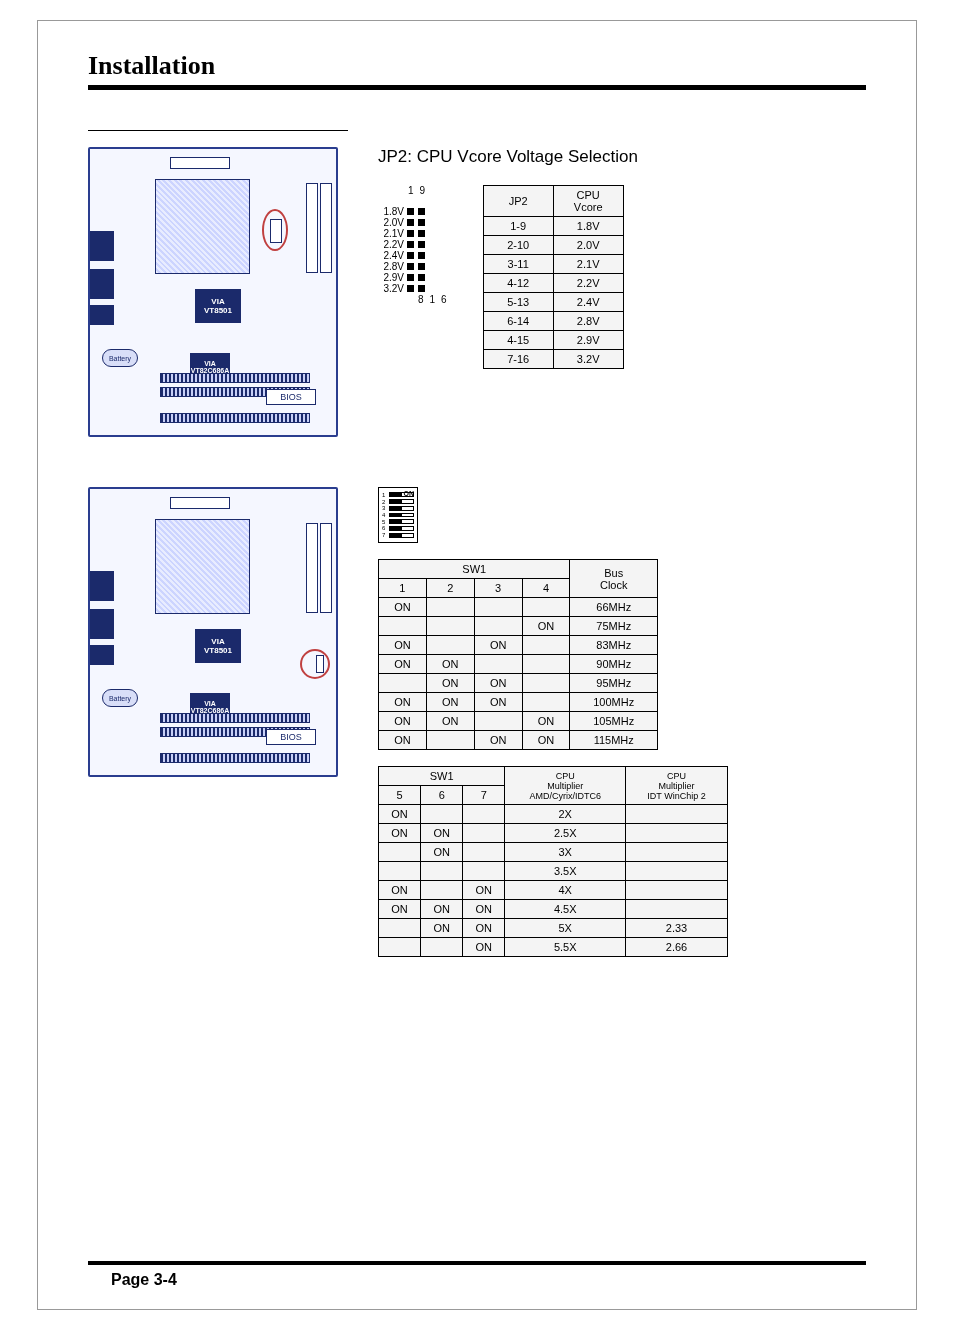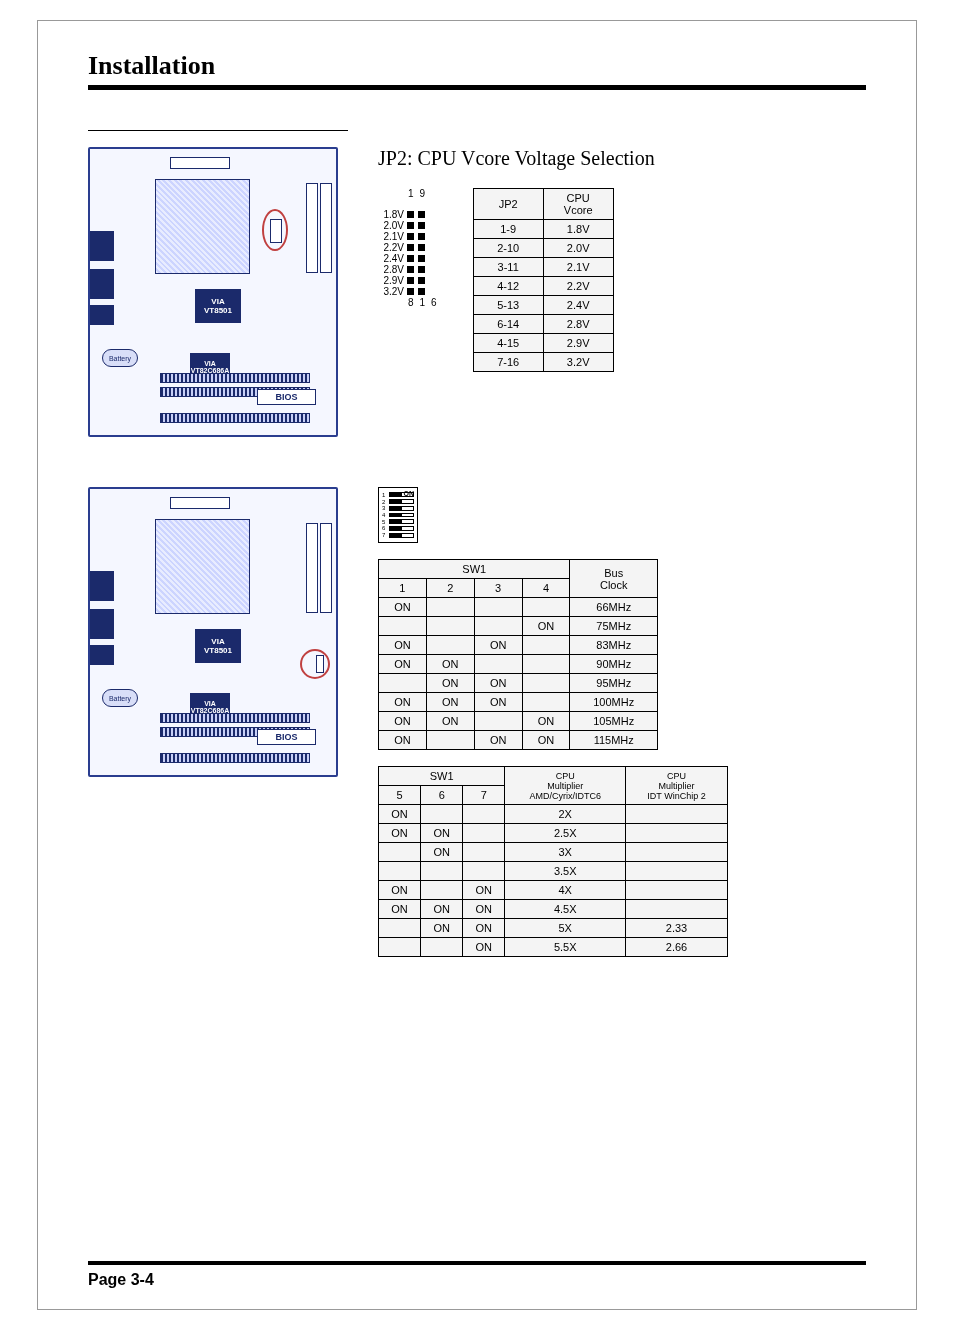--- a/index.html
+++ b/index.html
@@ -52,22 +52,22 @@
     flex-shrink: 0;
   }
   
   .board .chip {
     position:absolute; background:#1b2a6b; color:#fff; font-size:9px;
     display:flex; align-items:center; justify-content:center;
     font-weight:bold;
   }
   .board .chip.main { width:46px; height:34px; top:140px; left:105px;}
   .board .chip.sub  { width:40px; height:28px; top:204px; left:100px;}
-  .board .bios { position:absolute; bottom:30px; right:20px; width:59px; height:16px;
-                 border:1px solid #1b2a6b; background:#fff; font-size:9px; font-weight:bold;
+  .board .bios { position:absolute; bottom:30px; right:20px; width:50px; height:16px;
+                 border:1px solid #1b2a6b; background:#fff; font-size:9px; font-weight:normal;
                  display:flex;align-items:center;justify-content:center; color:#1b2a6b;}
   .board .socket {
     position:absolute; top:30px; left:65px; width:95px; height:95px;
     border:1px solid #1b2a6b;
     background: repeating-linear-gradient(45deg,#e8ecff,#e8ecff 2px,#ccd4ff 2px,#ccd4ff 4px);
   }
   .board .battery {
     position:absolute; left:12px; top:200px; width:36px; height:18px;
     border-radius:9px; background:#d8def8; border:1px solid #1b2a6b;
     font-size:7px;display:flex;align-items:center;justify-content:center;color:#1b2a6b;
@@ -89,35 +89,35 @@
   .board .dimm {
     position:absolute; right:18px; top:34px; width:12px; height:90px;
     border:1px solid #1b2a6b; background:#fff;
   }
   .board .highlight {
     position:absolute; border:2px solid #c04040; border-radius:50%;
     background:transparent;
   }
   .right-col { flex: 1; }
   .section-heading {
-    font-family: Liberation Serif, serif;
-    font-size: 20px;
+    font-family: Liberation Sans, sans-serif;
+    font-size: 17px;
     margin-bottom: 18px;
   }
   
   .jp2-row { display:flex; gap:30px; align-items:flex-start;}
   .jp2-diagram {
     font-size:10px; line-height:11px; font-family: Arial;
     color:#000;
   }
   .jp2-diagram .top-lbls{ margin-left:30px; letter-spacing:6px; font-size:10px; margin-bottom:10px;}
   .jp2-diagram .row { display:flex; align-items:center; gap:3px;}
   .jp2-diagram .vlabel { width:26px; text-align:right;}
   .jp2-diagram .pin { width:7px; height:7px; background:#000; display:inline-block; margin-right:1px;}
-  .jp2-diagram .bot-lbls { margin-left:30px; letter-spacing:6px; font-size:10px;}
+  .jp2-diagram .bot-lbls { margin-left:40px; letter-spacing:6px; font-size:10px;}
   table.data {
     border-collapse: collapse;
     font-size: 11px;
   }
   table.data th, table.data td {
     border: 1px solid #000;
     padding: 3px 10px;
     text-align: center;
     background: #f4f4f4;
   }
@@ -142,21 +142,21 @@
   .dip .on-label{ position:absolute; top:2px; right:3px; font-size:7px; font-weight:bold;}
   table.sw1a { width:280px;}
   table.sw1a th.group { border-bottom:1px solid #000;}
   table.sw1a td, table.sw1a th { padding:3px 6px;}
   table.sw1b { width:350px; margin-top:16px;}
   table.sw1b td, table.sw1b th { padding:3px 6px;}
   .footer {
     position:absolute; bottom:20px; left:50px; right:50px;
   }
   .footer-rule{ height:4px; background:#000; margin-bottom:6px;}
-  .page-num{ font-size:16px; font-weight:bold;}
+  .page-num{ font-size:16px; font-weight:bold;margin-left:23px;}
 </style>
 </head>
 <body>
 
 <div class="page">
   <div class="title">Installation</div>
   <div class="title-rule"></div>
   <div class="sub-rule"></div>
 
   <div class="section">

